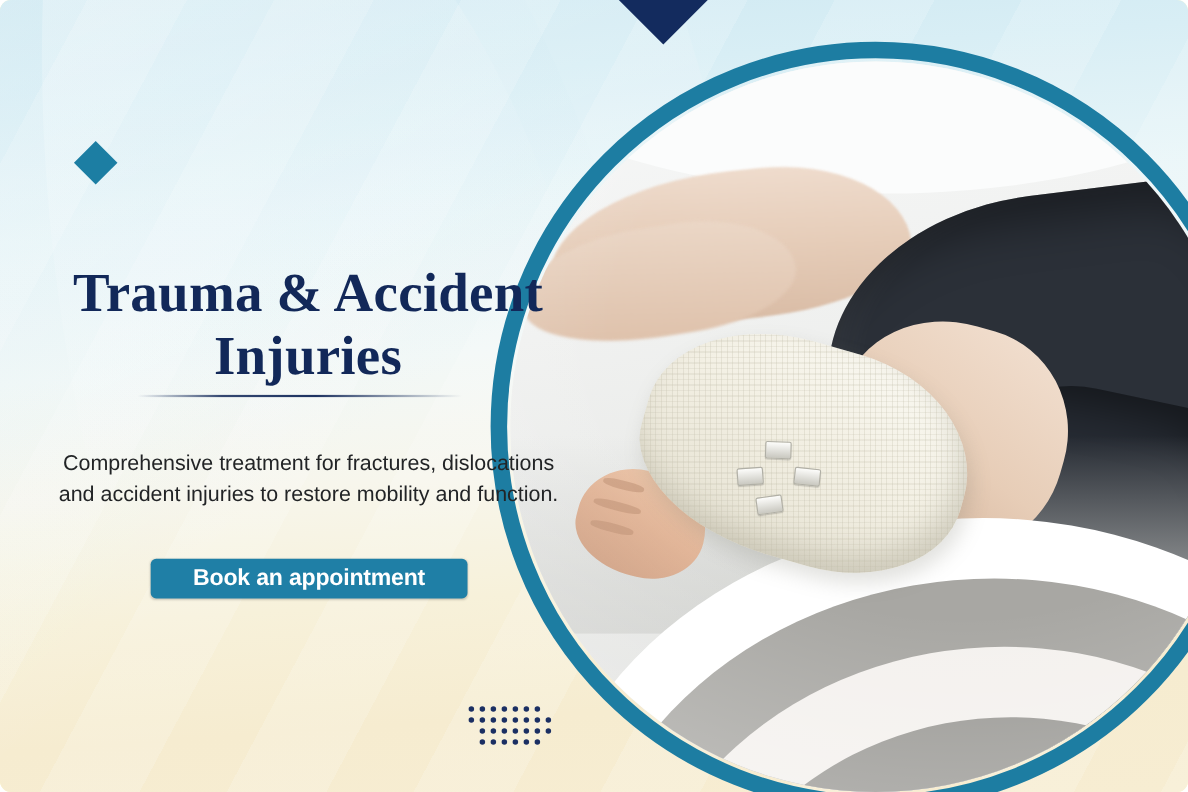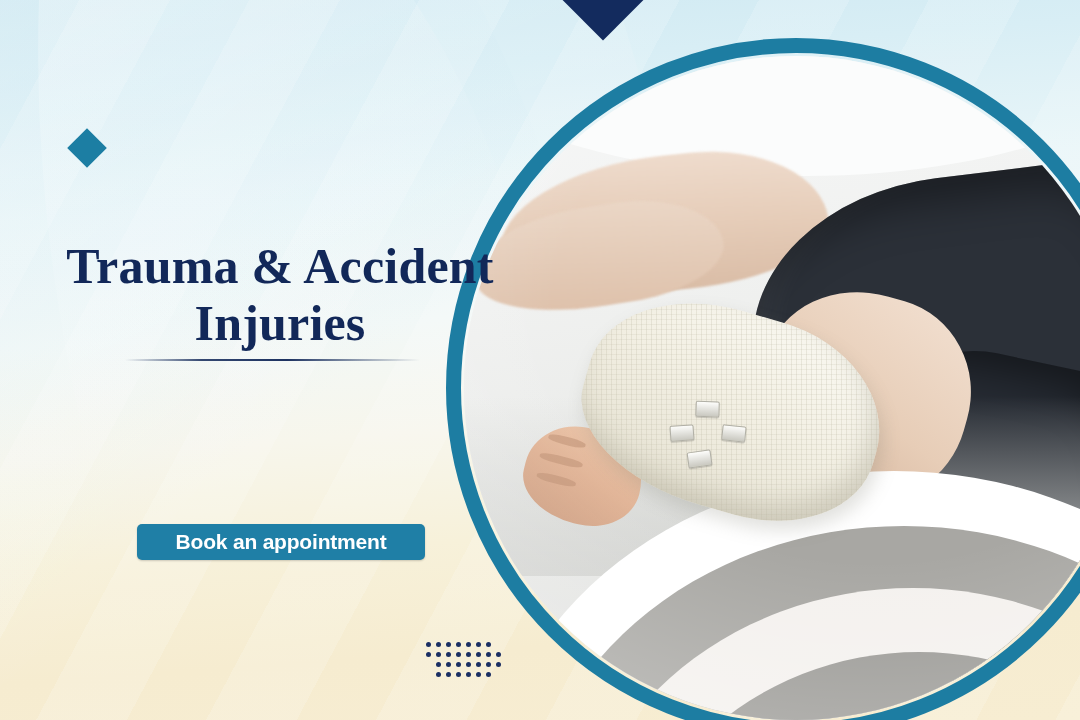--- a/index.html
+++ b/index.html
@@ -11,20 +11,21 @@
   body {
     font-family: "Liberation Sans", sans-serif;
   }
 
   #banner {
     position: relative;
     width: 1080px;
     height: 720px;
     overflow: hidden;
     background: #fef9c3;
+    border-radius: 10px;
   }
 
   
   .bg-base {
     position: absolute;
     inset: 0;
     background: linear-gradient(176deg,
         #cfe9f2 0%,
         #d8eef5 12%,
         #e8f5f8 28%,
@@ -183,21 +184,20 @@
     border: 0;
     border-radius: 5px;
     background: #1f7fa6;
     color: #ffffff;
     font-family: "Liberation Sans", sans-serif;
     font-size: 21px;
     font-weight: 700;
     letter-spacing: -0.2px;
     cursor: pointer;
     box-shadow: 0 1px 2px rgba(0,0,0,0.18);
-    margin-top: 16px;
   }
 
   
   .photo-wrap {
     position: absolute;
     right: 0;
     top: 0;
     width: 560px;
     height: 720px;
     z-index: 3;
@@ -460,17 +460,18 @@
     </div>
     <div class="photo-arc"></div>
   </div>
 
   <div class="content">
     <h1 class="headline">Trauma &amp; Accident Injuries</h1>
 
     <div class="rule"></div>
 
 
+    <p class="body-copy">Comprehensive treatment for fractures, dislocations and accident injuries to restore mobility and function.</p>
 
     <button class="cta">Book an appointment</button>
   </div>
 
 </div>
 
 </body></html>

